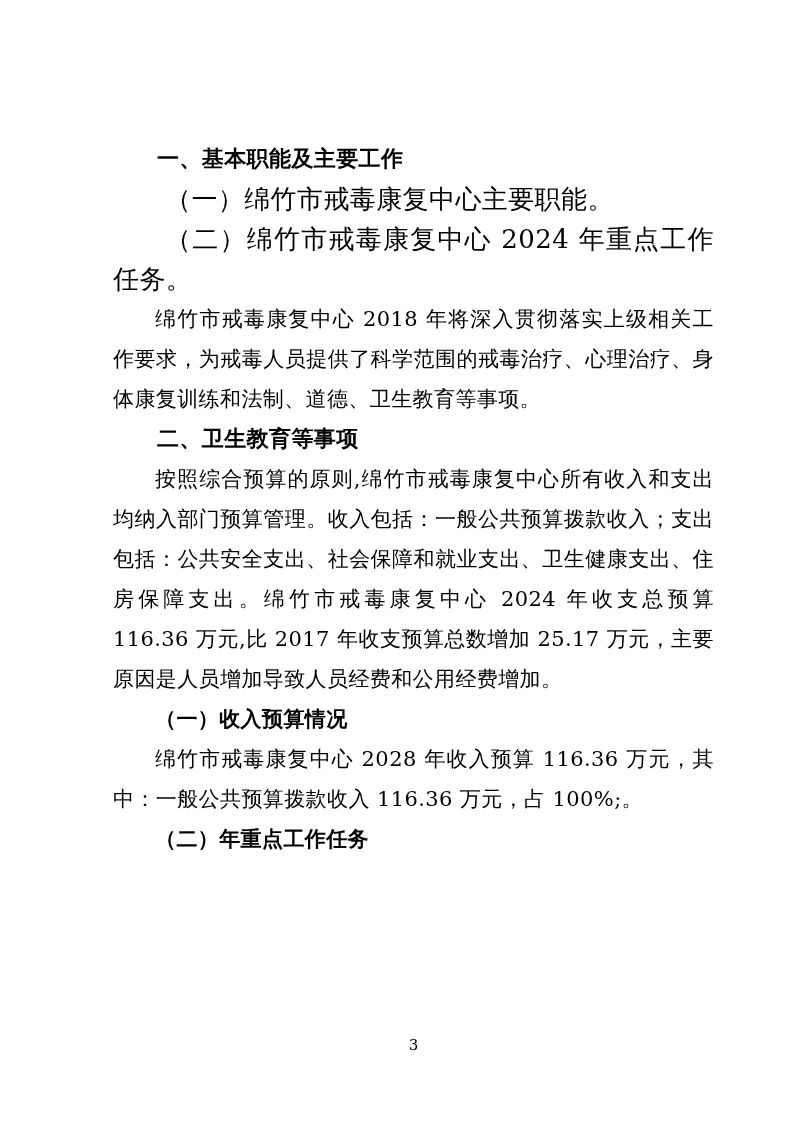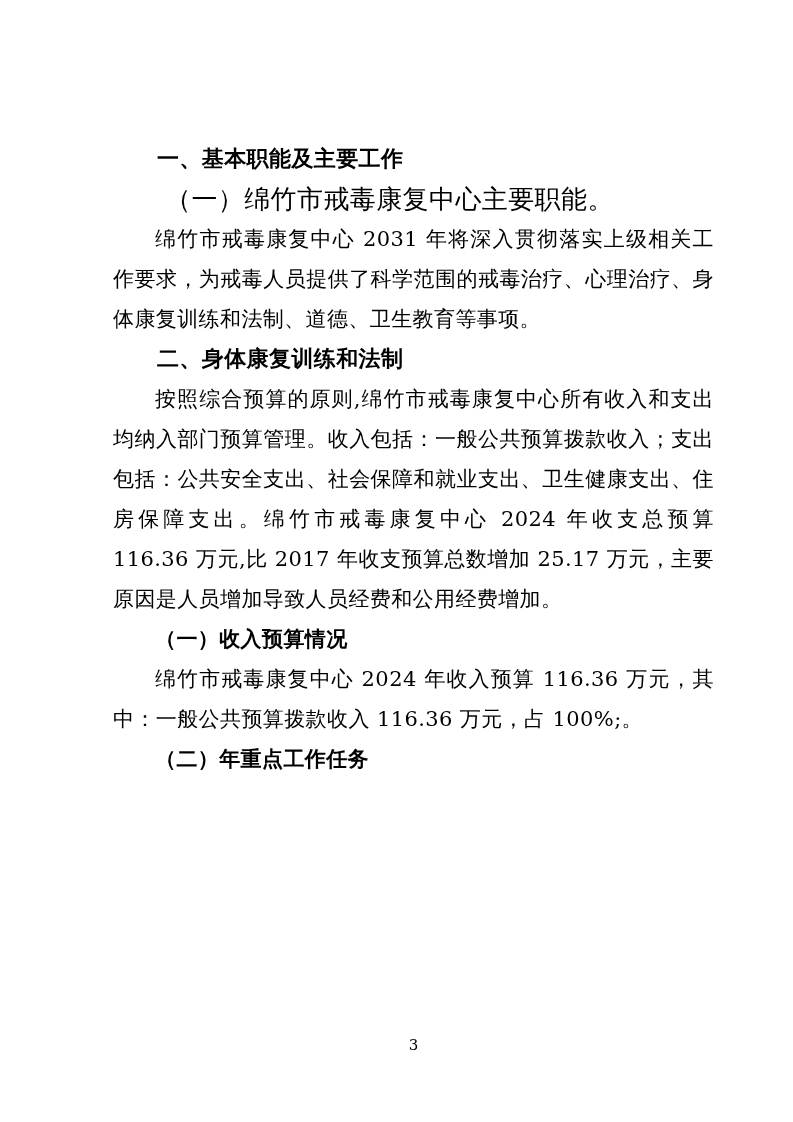--- a/index.html
+++ b/index.html
@@ -57,21 +57,22 @@
     color: #000000;
   }
 </style>
 </head>
 <body>
 
 <div class="page">
   <div class="content">
     <p class="h1">一、基本职能及主要工作</p>
     <p class="sub">（一）绵竹市戒毒康复中心主要职能。</p>
-    <p class="body">绵竹市戒毒康复中心 2031 年将深入贯彻落实上级相关工作要求，为戒毒人员提供了科学范围的戒毒治疗、心理治疗、身体康复训练和法制、道德、卫生教育等事项。</p>
-    <p class="h1">二、身体康复训练和法制</p>
+    <p class="sub">（二）绵竹市戒毒康复中心 2024 年重点工作任务。</p>
+    <p class="body">绵竹市戒毒康复中心 2018 年将深入贯彻落实上级相关工作要求，为戒毒人员提供了科学范围的戒毒治疗、心理治疗、身体康复训练和法制、道德、卫生教育等事项。</p>
+    <p class="h1">二、卫生教育等事项</p>
     <p class="body">按照综合预算的原则,绵竹市戒毒康复中心所有收入和支出均纳入部门预算管理。收入包括：一般公共预算拨款收入；支出包括：公共安全支出、社会保障和就业支出、卫生健康支出、住房保障支出。绵竹市戒毒康复中心 2024 年收支总预算 116.36 万元,比 2017 年收支预算总数增加 25.17 万元，主要原因是人员增加导致人员经费和公用经费增加。</p>
     <p class="h2">（一）收入预算情况</p>
-    <p class="body">绵竹市戒毒康复中心 2024 年收入预算 116.36 万元，其中：一般公共预算拨款收入 116.36 万元，占 100%;。</p>
+    <p class="body">绵竹市戒毒康复中心 2028 年收入预算 116.36 万元，其中：一般公共预算拨款收入 116.36 万元，占 100%;。</p>
     <p class="h2">（二）年重点工作任务</p>
   </div>
   <div class="footer">3</div>
 </div>
 
 </body></html>

